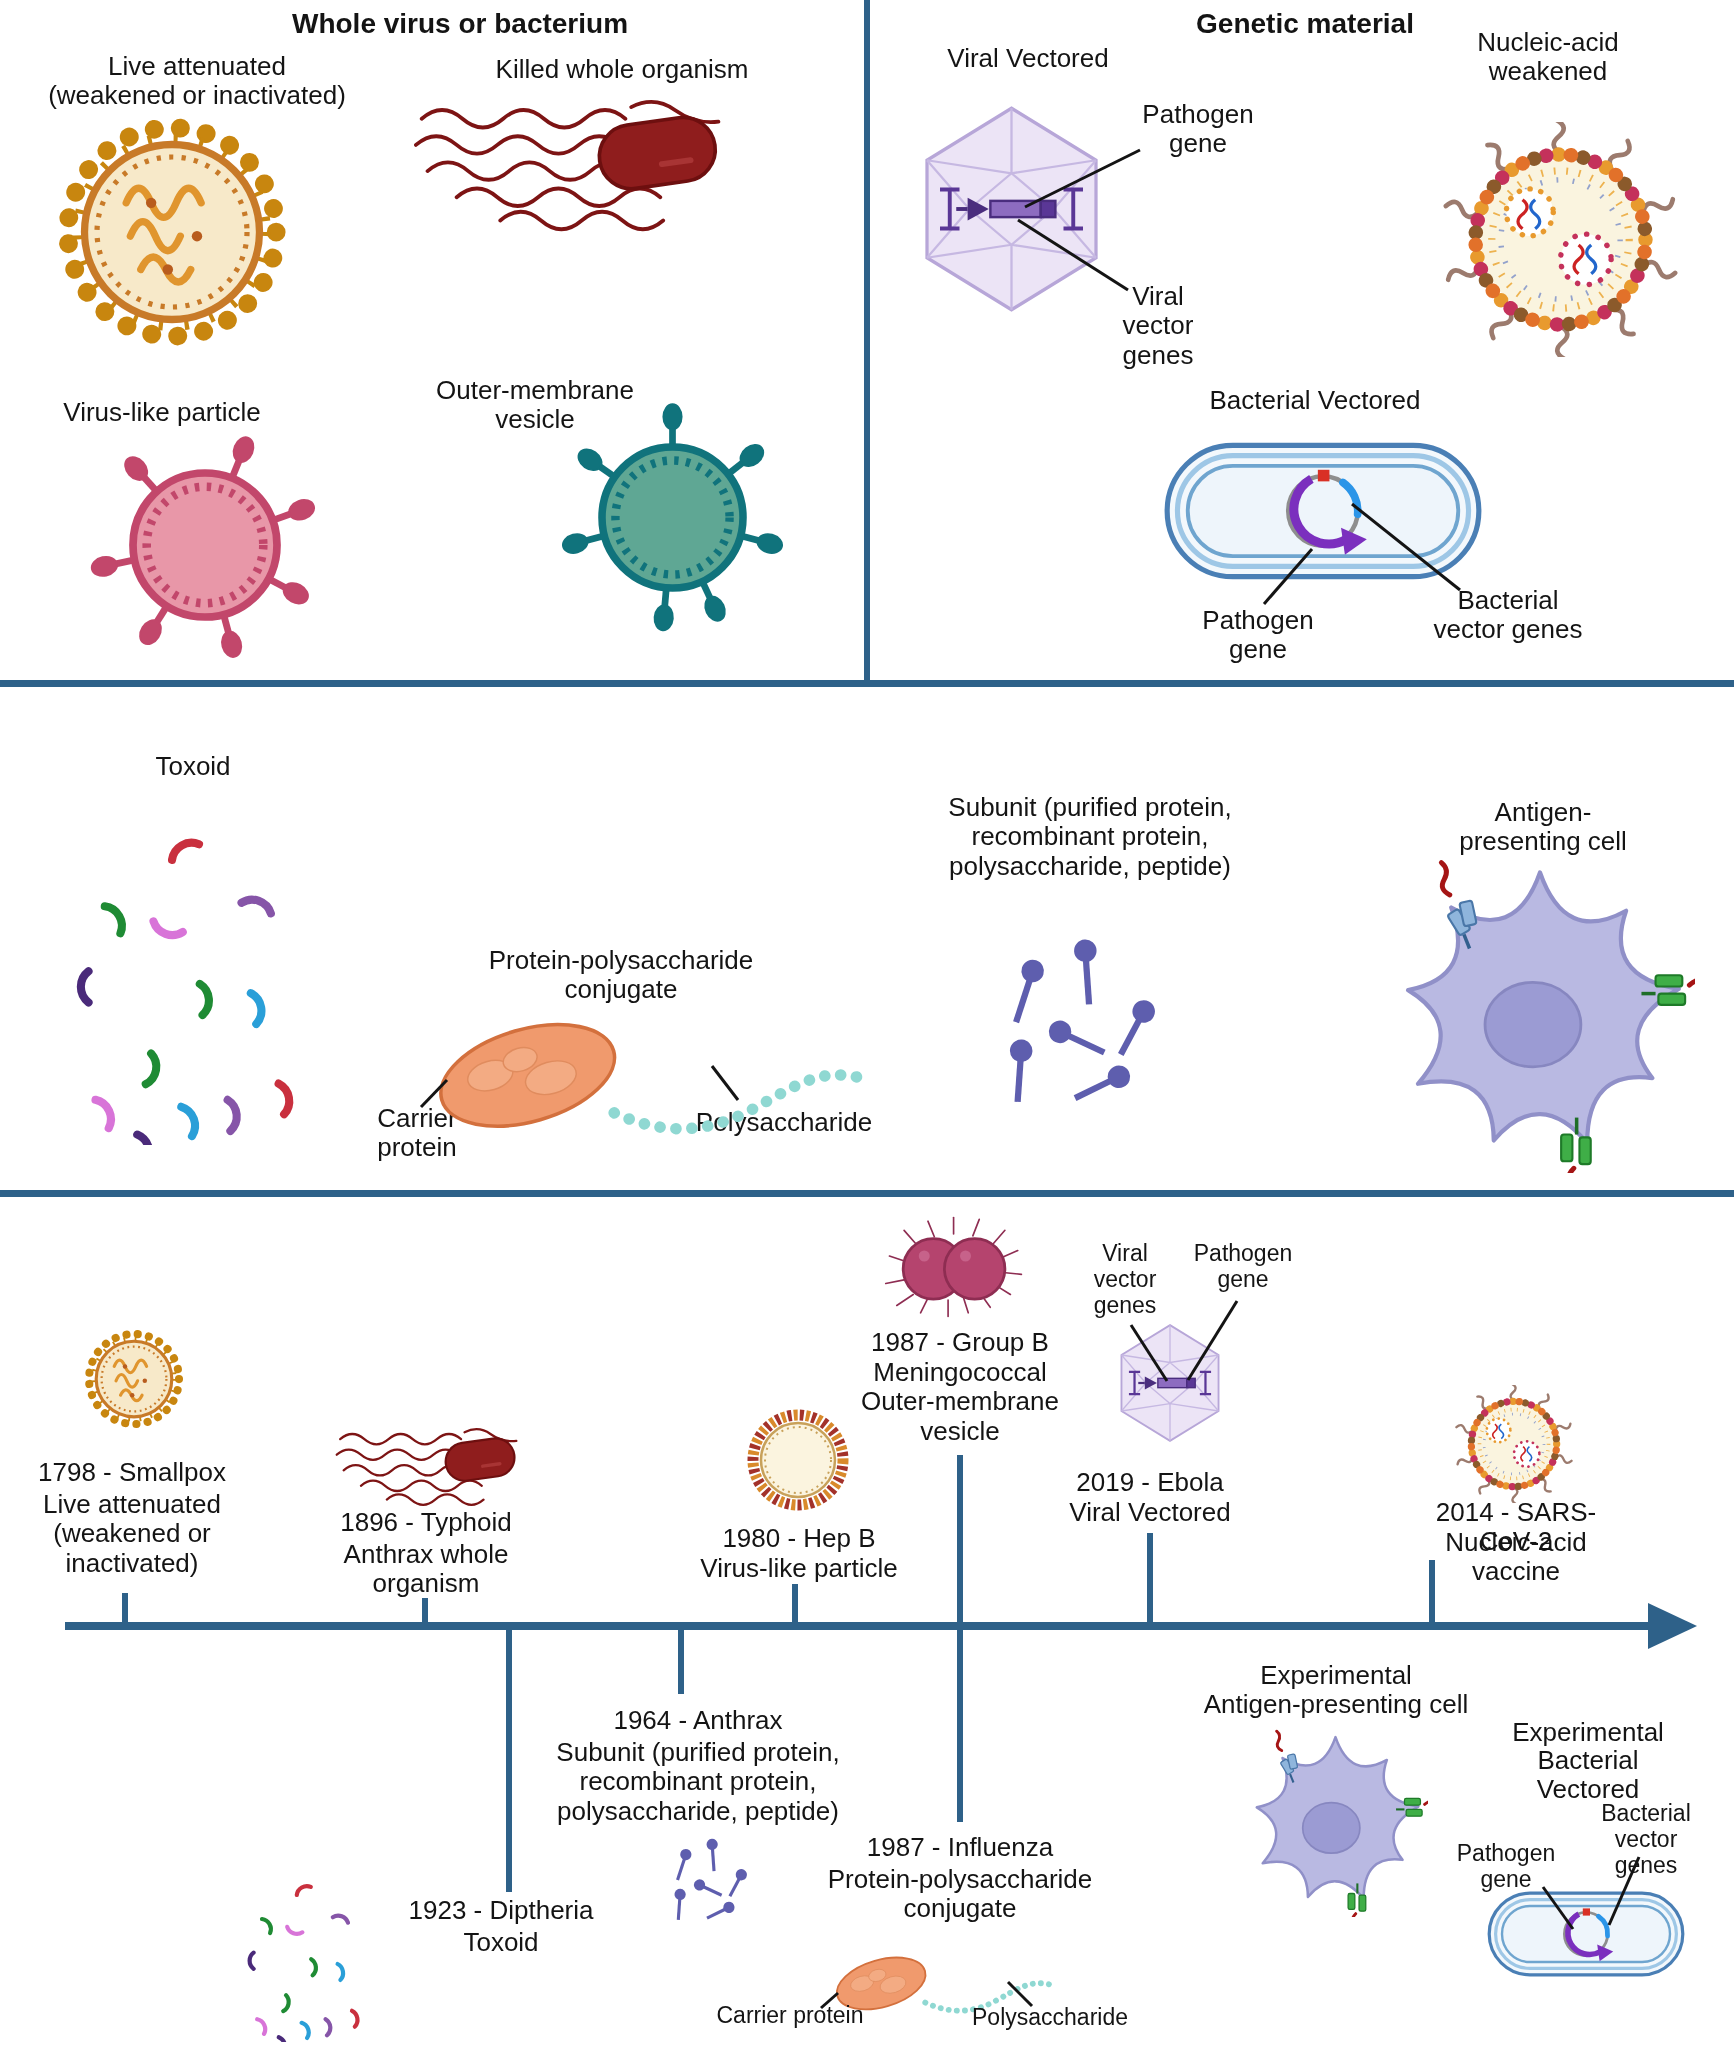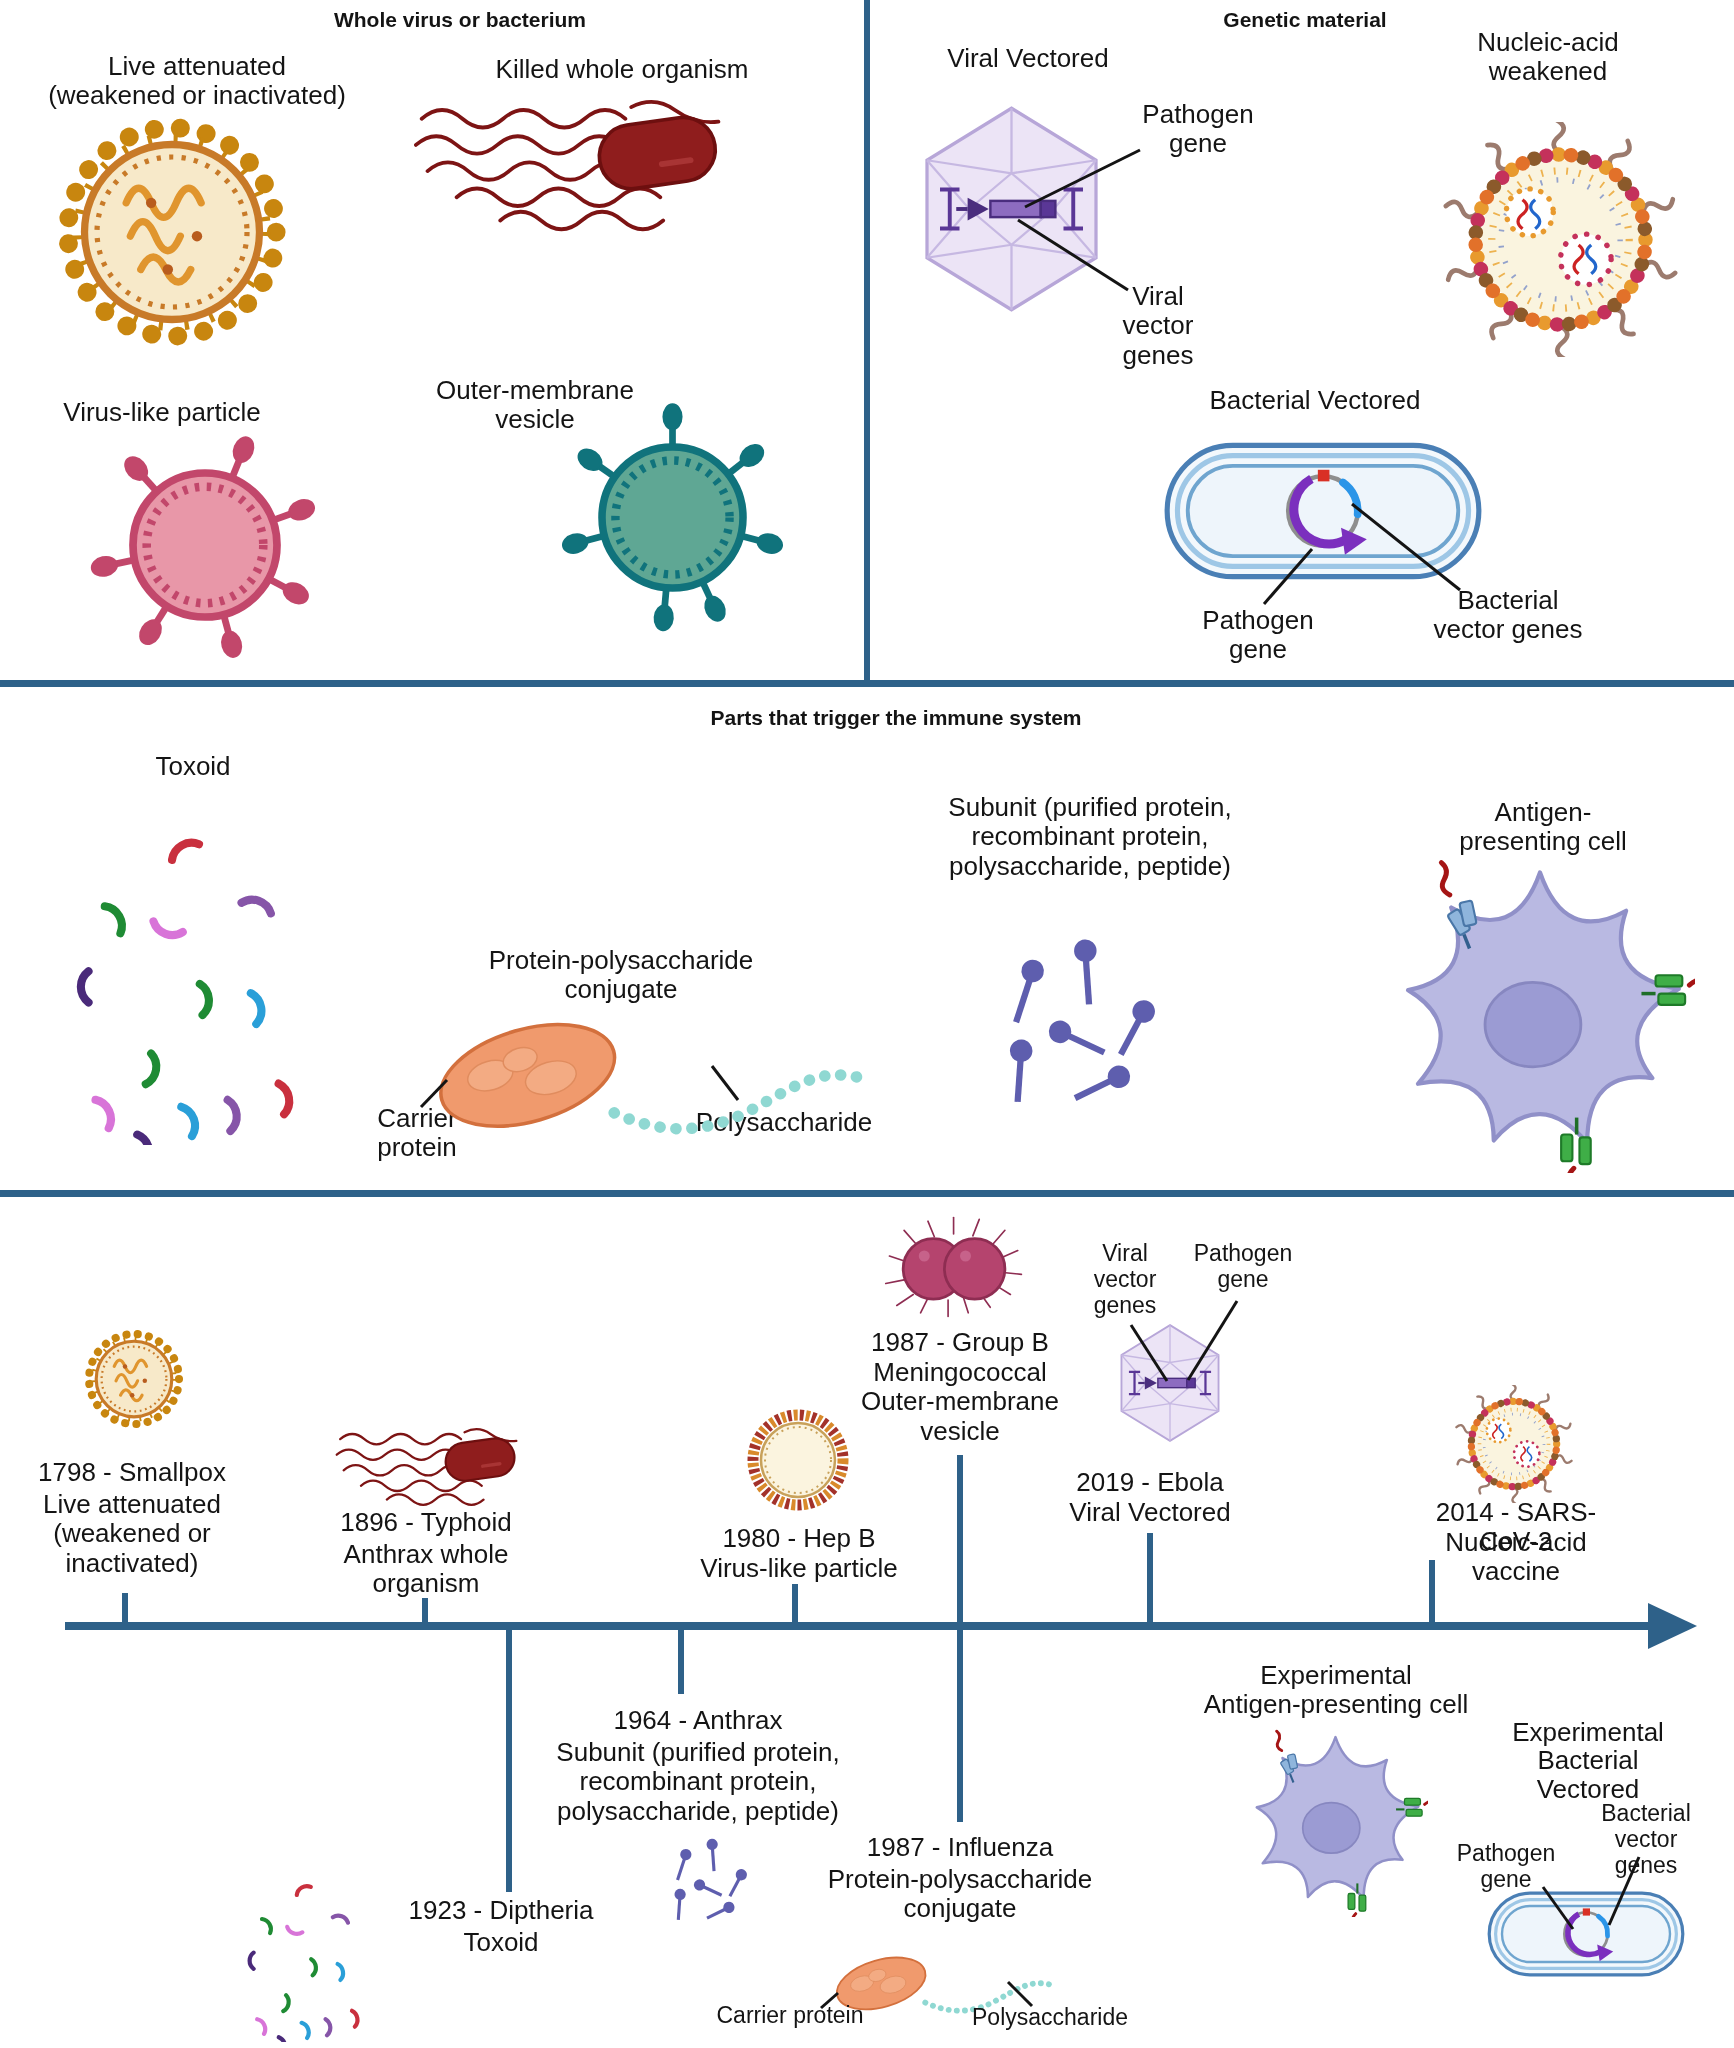--- a/index.html
+++ b/index.html
@@ -1,21 +1,21 @@
 <!DOCTYPE html>
 <html><head>
 <meta charset="utf-8">
 <style>
   html,body{margin:0;padding:0;background:#fff}
   #page{position:relative;width:1734px;height:2048px;background:#fff;overflow:hidden;
         font-family:"Liberation Sans",sans-serif;color:#141414}
   .lbl{position:absolute;transform:translateX(-50%);text-align:center;white-space:pre-line;
        font-size:26px;line-height:1.13;color:#141414}
   .bold{font-weight:normal}
-  .title{font-size:21px;font-weight:bold}
+  .title{font-size:28px;font-weight:bold}
   .small{font-size:23px}
   .icon{position:absolute}
   .divider{position:absolute;background:#2e6189}
   svg.overlay{position:absolute;left:0;top:0;pointer-events:none}
 </style>
 </head>
 <body>
 
 <div id="page">
 
@@ -355,21 +355,20 @@
   <svg class="icon" style="left:914px;top:100px" width="195" height="218">
       <use href="#sym-icosa"></use>
     </svg>
   <svg class="icon" style="left:1443px;top:122px" width="235" height="235">
       <use href="#sym-lnp"></use>
     </svg>
   <svg class="icon" style="left:1162px;top:440px" width="322" height="142">
       <use href="#sym-capsule"></use>
     </svg>
 
-  <div class="lbl title" style="left:896px;top:706px">Parts that trigger the immune system</div>
   <div class="lbl" style="left:193px;top:752px">Toxoid</div>
   <div class="lbl" style="left:621px;top:946px">Protein-polysaccharide
 conjugate</div>
   <div class="lbl" style="left:417px;top:1104px">Carrier
 protein</div>
   <div class="lbl" style="left:784px;top:1108px">Polysaccharide</div>
   <div class="lbl" style="left:1090px;top:793px">Subunit (purified protein,
 recombinant protein,
 polysaccharide, peptide)</div>
   <div class="lbl" style="left:1543px;top:798px">Antigen-presenting cell</div>

